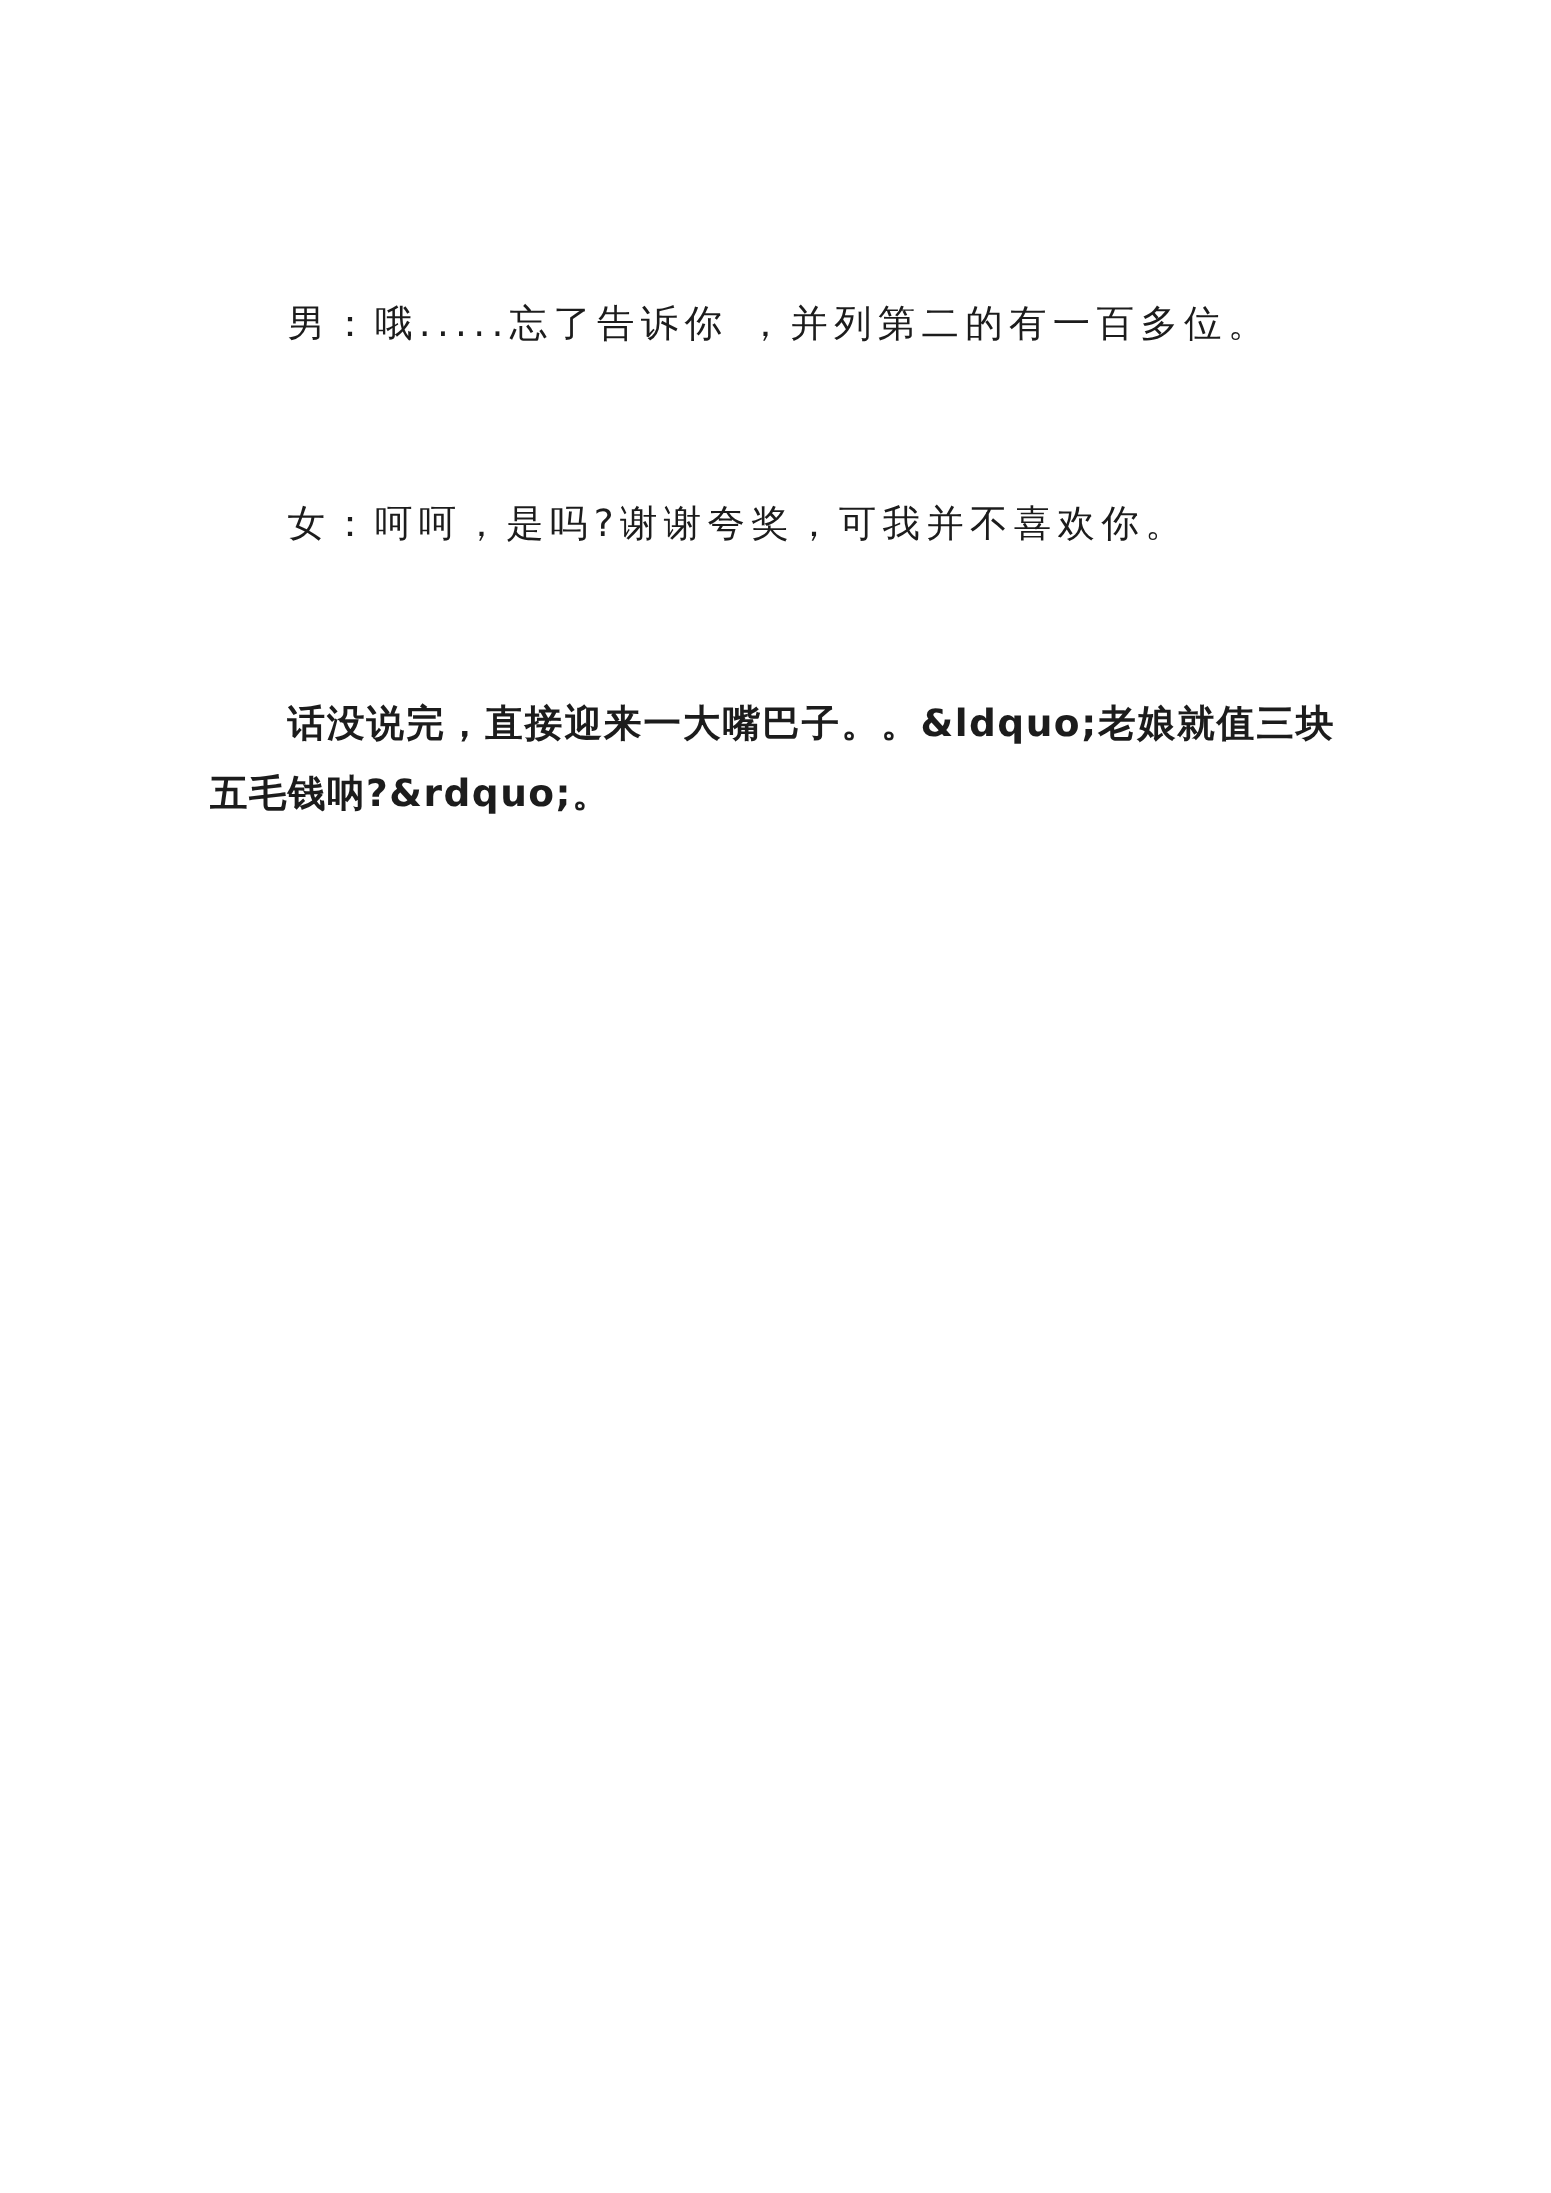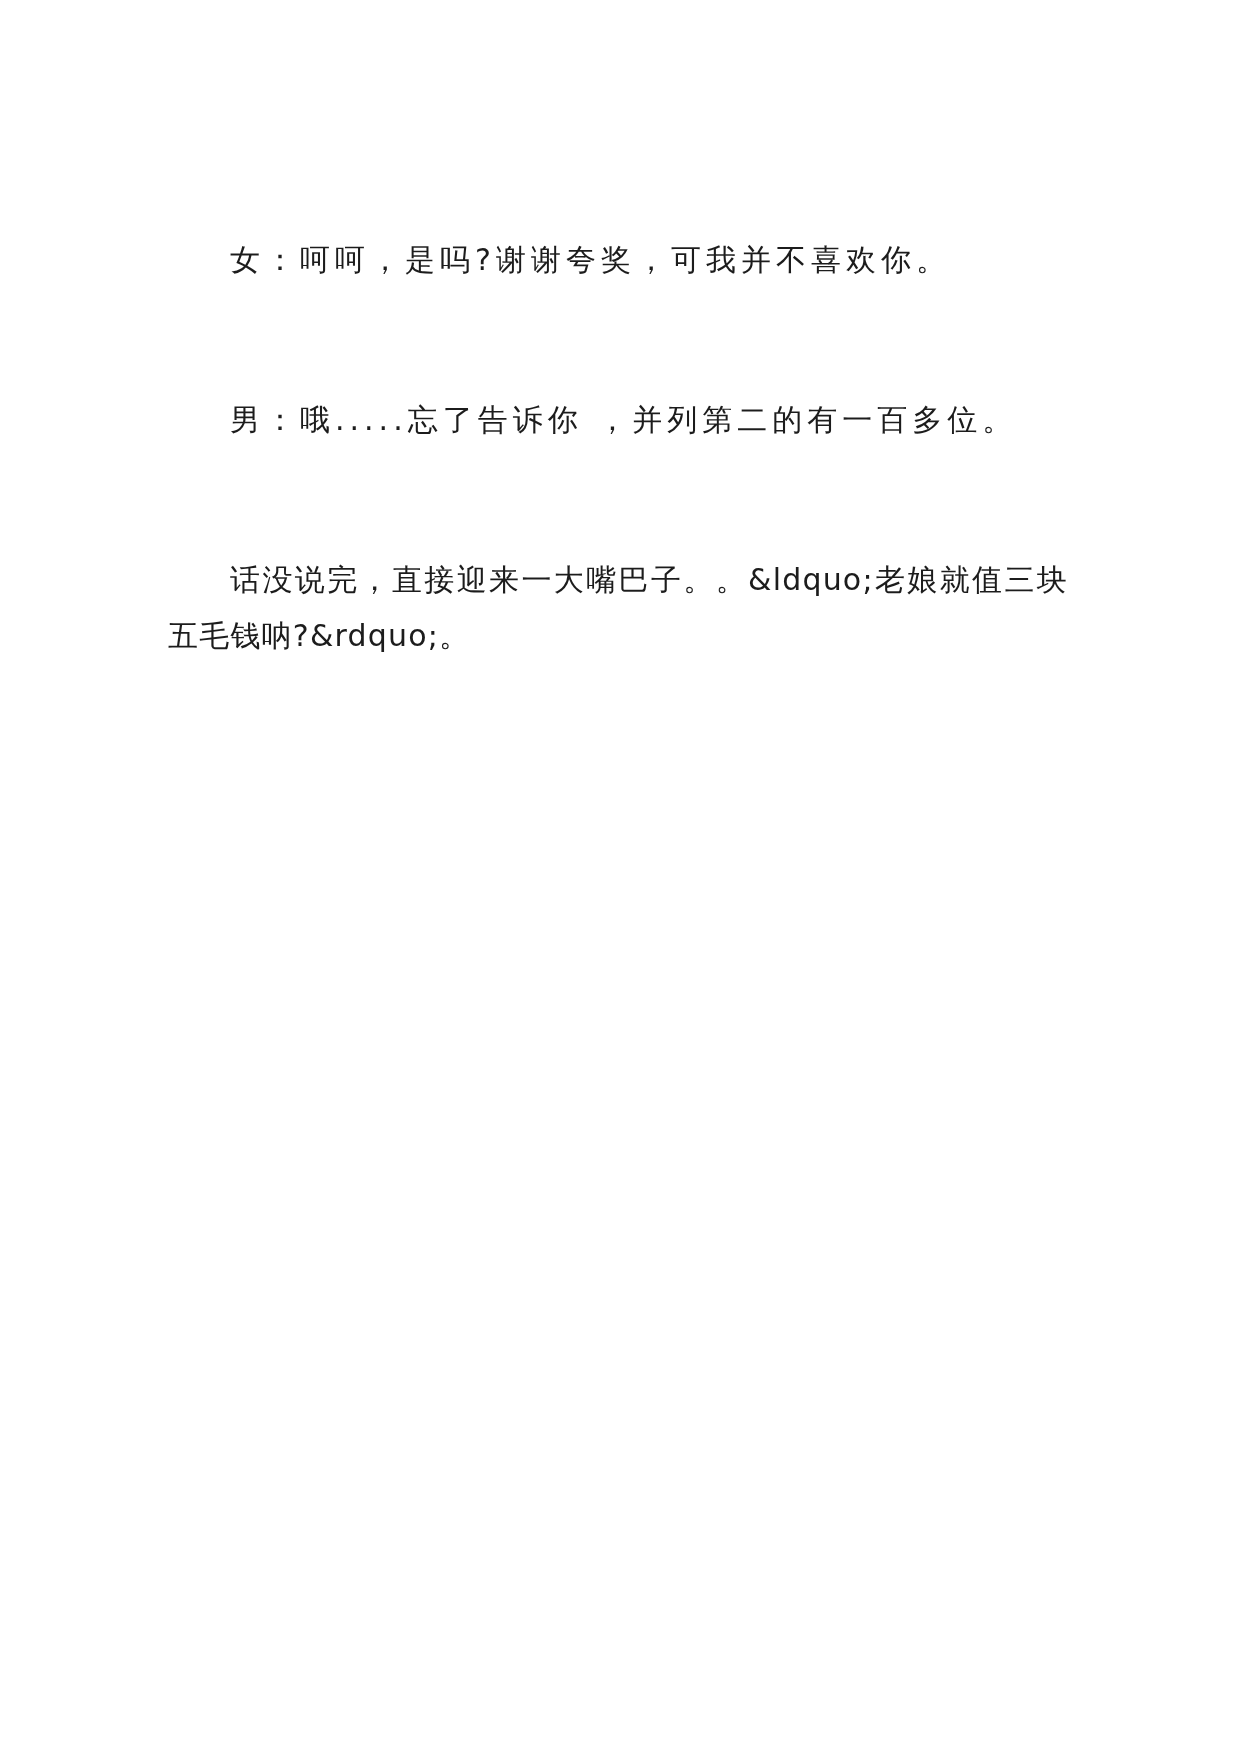--- a/index.html
+++ b/index.html
@@ -36,34 +36,35 @@
     word-break: break-all;
   }
   .para.indent {
     text-indent: 62px;
   }
   .para.wide {
     letter-spacing: 5px;
   }
   .gap-lg {
     margin-bottom: 86px;
+    font-weight: bold;
   }
   .gap-xl {
     margin-bottom: 104px;
   }
 </style>
 </head>
 <body>
 
 <div class="page">
   <div class="content">
 
+    <p class="para indent wide gap-xl">男：哦.....忘了告诉你 ，并列第二的有一百多位。</p>
+
     <p class="para indent wide gap-xl">女：呵呵，是吗?谢谢夸奖，可我并不喜欢你。</p>
-
-    <p class="para indent wide gap-xl">男：哦.....忘了告诉你 ，并列第二的有一百多位。</p>
 
 
 
 
     <p class="para indent gap-lg">话没说完，直接迎来一大嘴巴子。。&amp;ldquo;老娘就值三块五毛钱呐?&amp;rdquo;。</p>
 
   </div>
 </div>
 
 </body></html>

